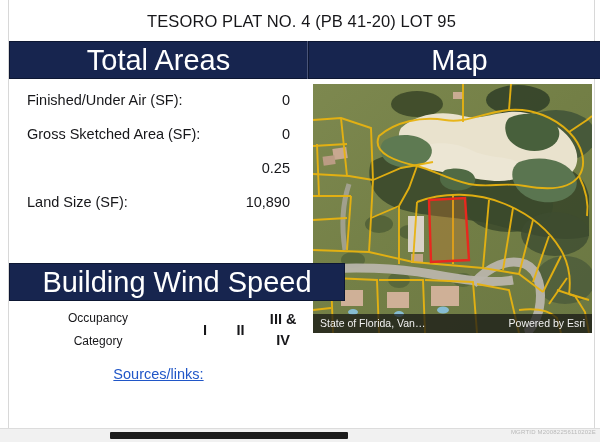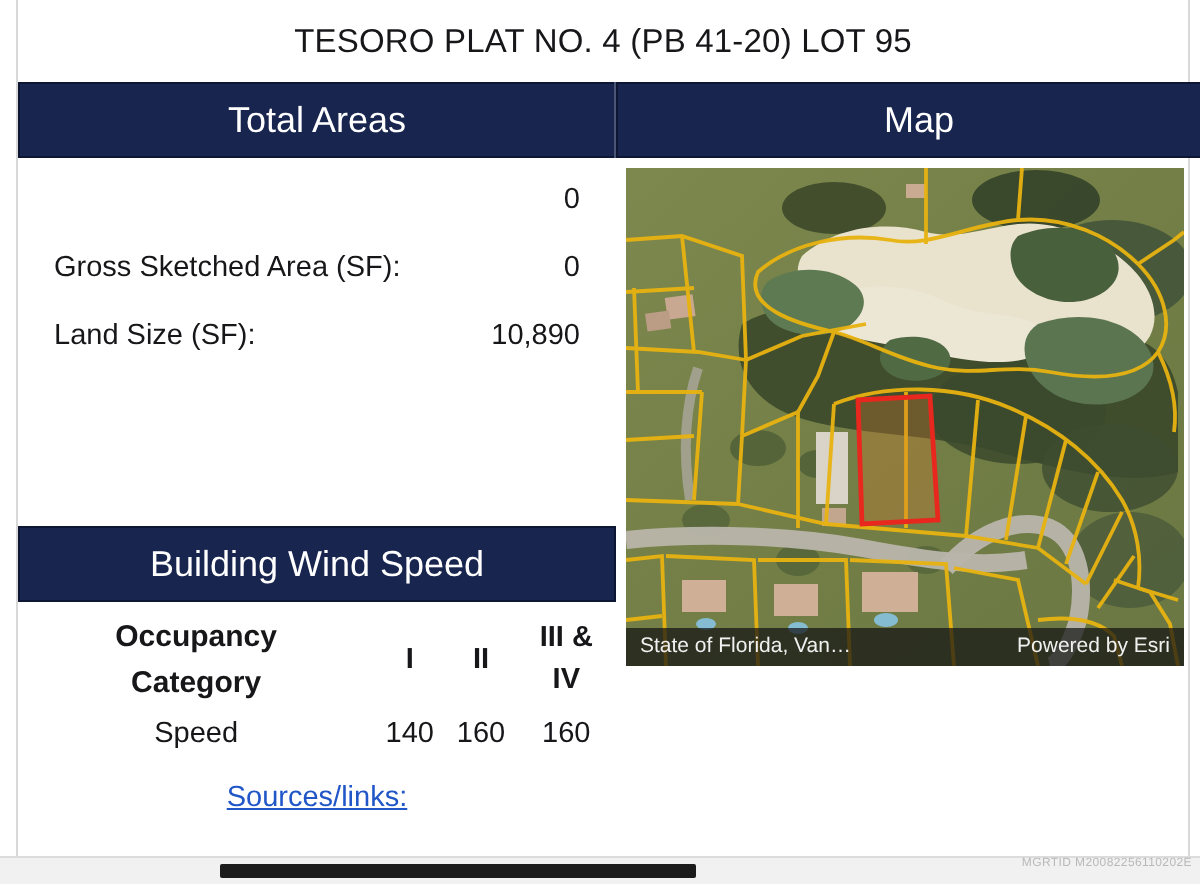--- a/index.html
+++ b/index.html
@@ -50,39 +50,39 @@
     white-space: nowrap;
   }
 
   
   .section-bar {
     position: absolute;
     background: #17254f;
     border: 1px solid #0d1733;
     box-sizing: border-box;
     color: #ffffff;
-    font-size: 18px;
+    font-size: 29px;
     font-weight: 400;
     text-align: center;
     display: flex;
     align-items: center;
     justify-content: center;
     overflow: hidden;
   }
   #bar-total-areas {
     left: 9px; top: 41px;
     width: 299px; height: 38px;
   }
   #bar-map {
     left: 308px; top: 41px;
     width: 303px; height: 38px;
   }
   #bar-wind {
     left: 9px; top: 263px;
-    width: 299px; height: 38px;
+    width: 336px; height: 38px;
   }
   .bar-divider {
     position: absolute;
     left: 307px; top: 41px;
     width: 1px; height: 38px;
     background: #4a5578;
     z-index: 3;
   }
 
   
@@ -168,22 +168,22 @@
   }
   #wind-table .c0 { width: 165px; }
   #wind-table .c1 { width: 33px; }
   #wind-table .c2 { width: 33px; }
   #wind-table .c3 { width: 46px; }
   #wind-table .hdr {
     font-weight: bold;
     font-size: 14.5px;
   }
   #wind-table .occ-label {
-    font-weight: bold;
-    font-size: 15px;
+    font-weight: normal;
+    font-size: 12px;
     line-height: 23px;
   }
   #wind-table .speed-label {
     font-size: 14.5px;
   }
   #sources-row td {
     padding-top: 9px;
   }
   #sources-link {
     color: #2056c7;
@@ -239,27 +239,29 @@
   </div>
 
   <div class="section-bar" id="bar-map">
     <span>Map</span>
   </div>
 
   <div class="bar-divider"></div>
 
   <div id="total-areas-table">
     <div class="row">
+      <div class="label">Finished/Under Air (SF):</div>
       <div class="value">0</div>
     </div>
     <div class="row tall">
       <div class="label">Gross Sketched Area (SF):</div>
       <div class="value">0</div>
     </div>
     <div class="row">
+      <div class="value">0.25</div>
     </div>
     <div class="row">
       <div class="label">Land Size (SF):</div>
       <div class="value">10,890</div>
     </div>
   </div>
 
   <div id="map-panel">
     <svg id="map-canvas" viewBox="0 0 279 249" preserveAspectRatio="none">
       <defs>
@@ -395,26 +397,20 @@
           <span>Occupancy</span><br>
           <span>Category</span>
         </td>
         <td class="c1 hdr">I</td>
         <td class="c2 hdr">II</td>
         <td class="c3 hdr">
           <span>III &amp;</span><br>
           <span>IV</span>
         </td>
       </tr>
-      <tr>
-        <td class="c0 speed-label">Speed</td>
-        <td class="c1">140</td>
-        <td class="c2">160</td>
-        <td class="c3">160</td>
-      </tr>
       <tr id="sources-row">
         <td colspan="4">
           <a id="sources-link" href="#">Sources/links:</a>
         </td>
       </tr>
     </tbody>
       </table>
   </div>
 
   <div id="bottom-strip">

